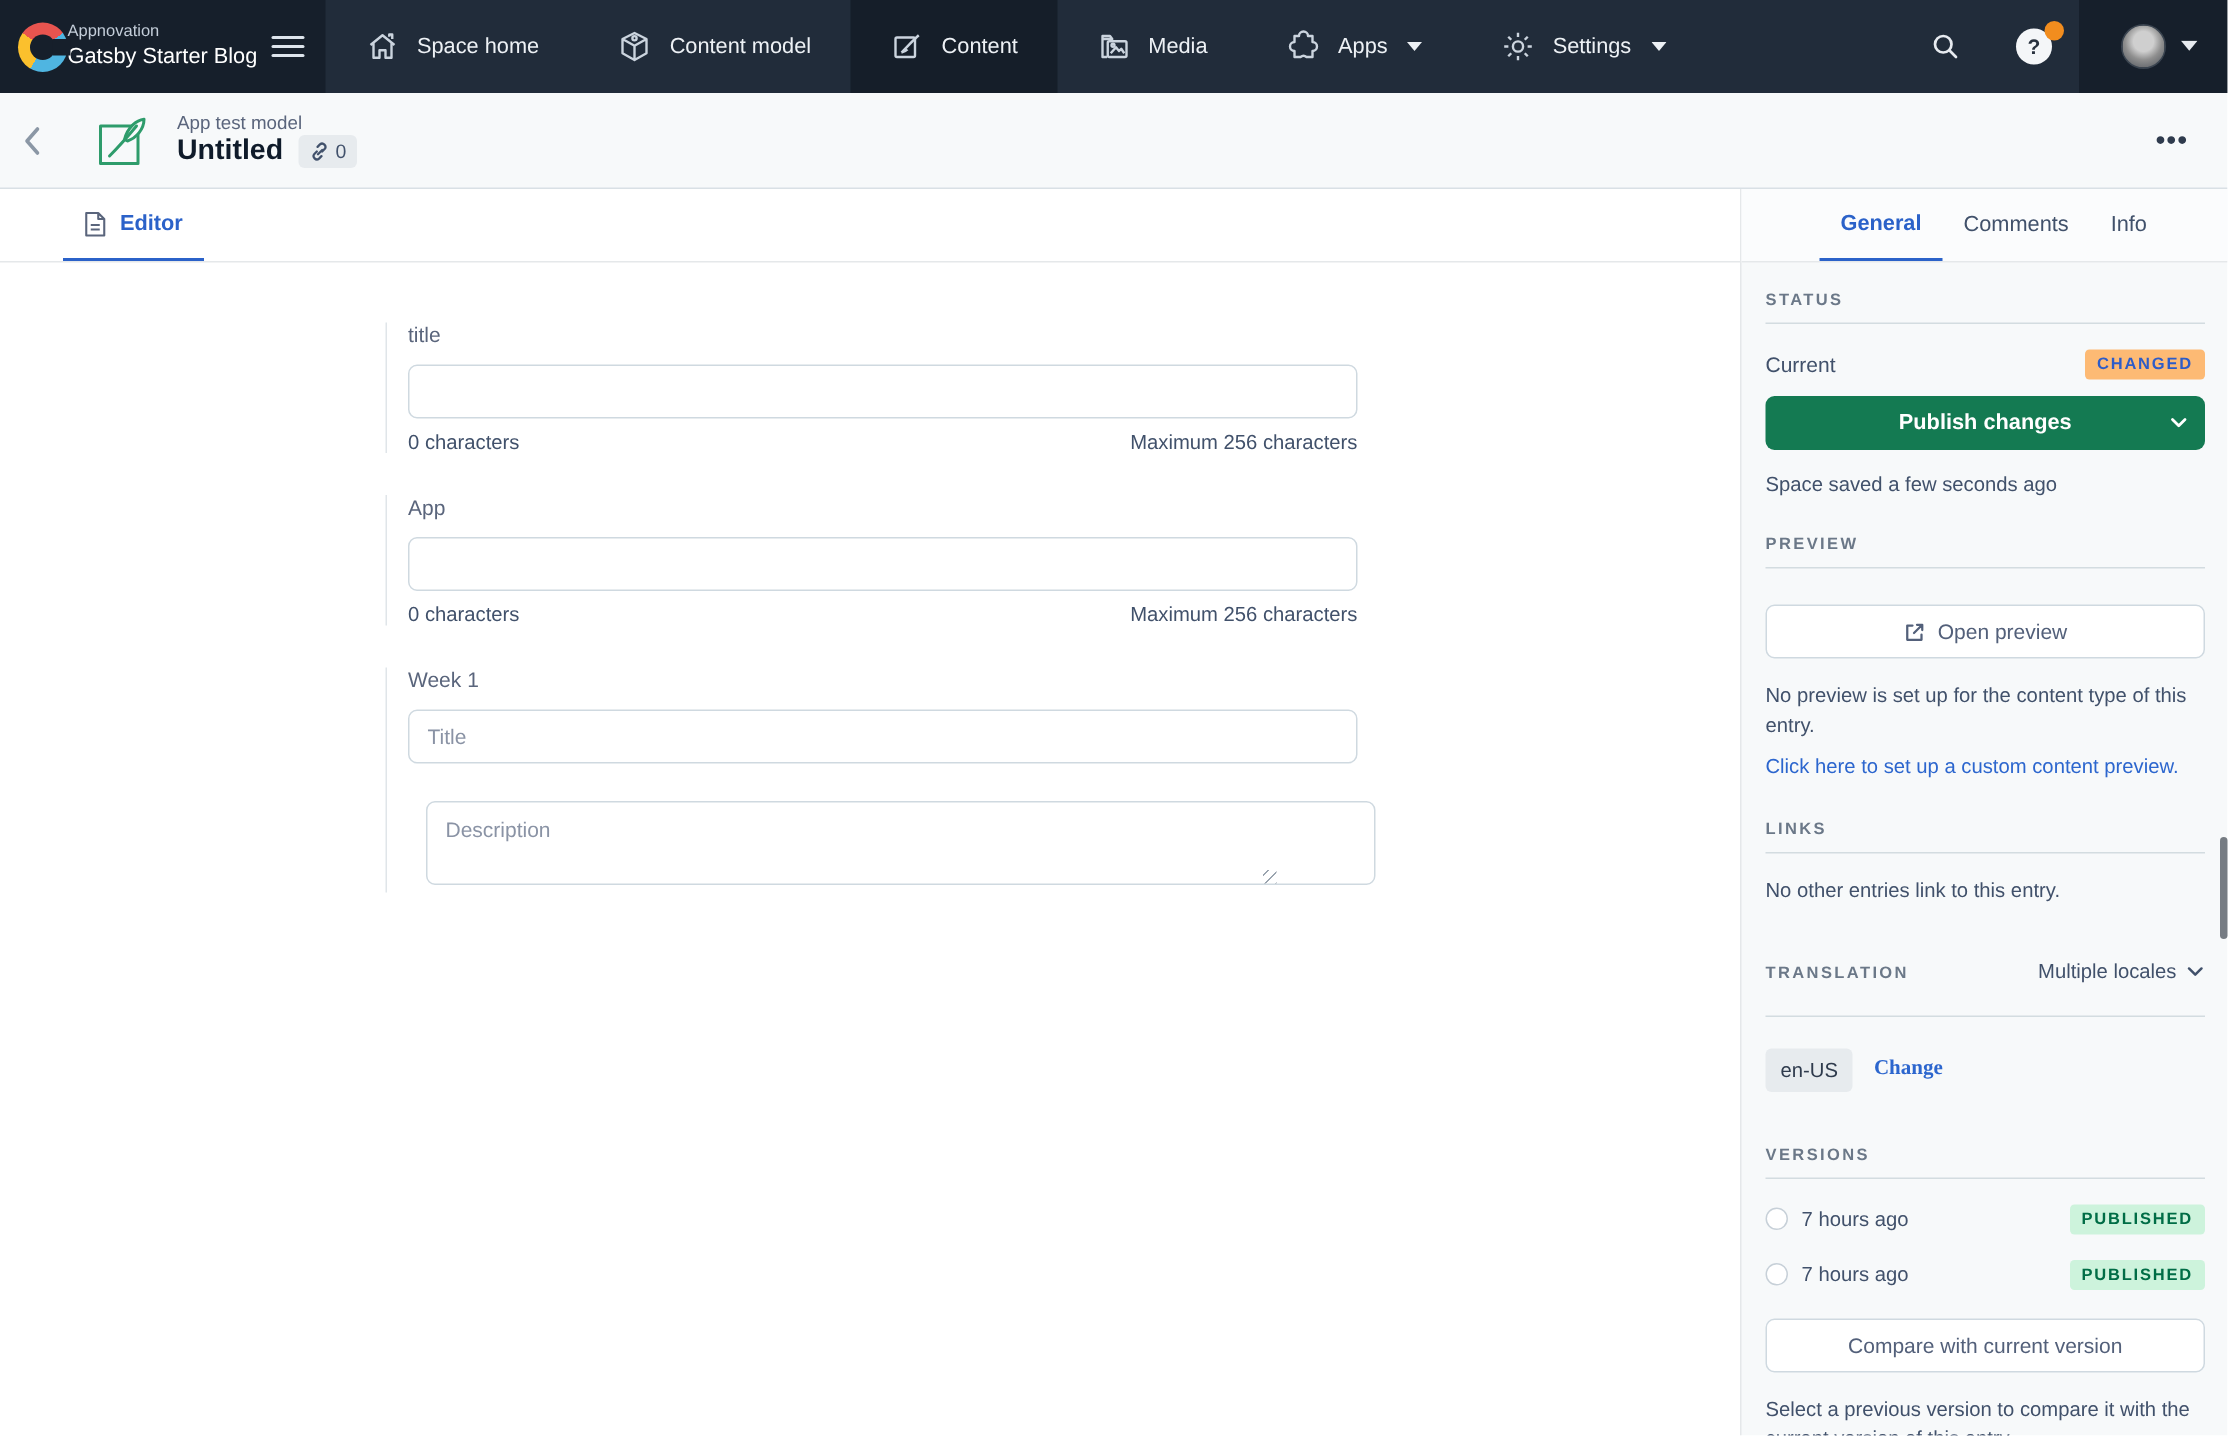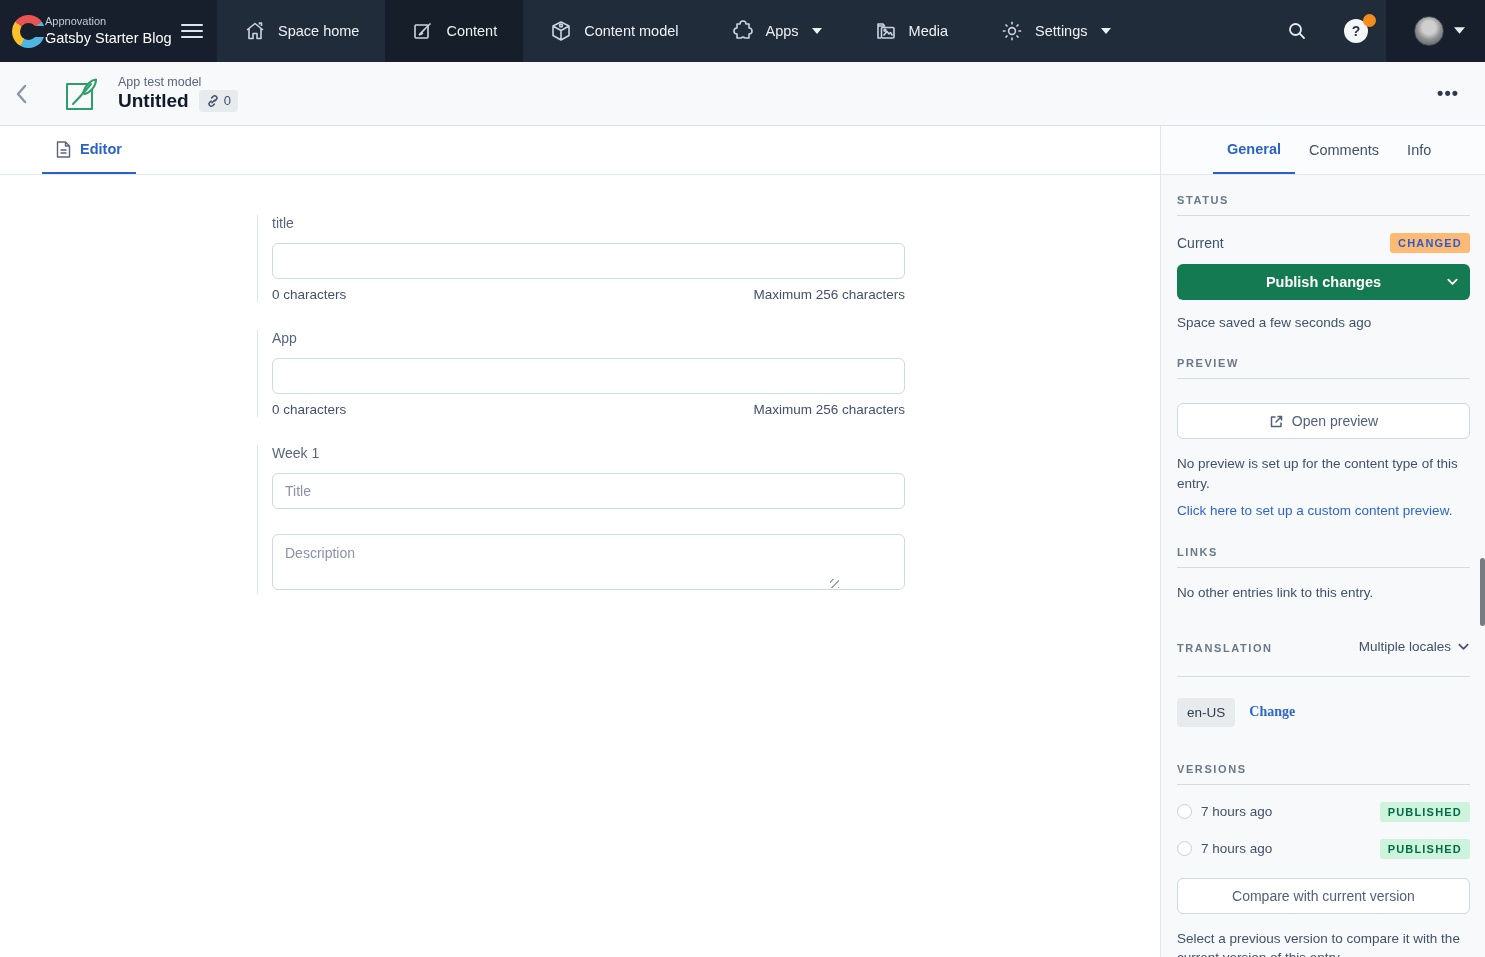--- a/index.html
+++ b/index.html
@@ -57,21 +57,21 @@
   .editor-tab .icon { color:#5A657C; }
 
   .form { padding:40px 0 0 257px; }
   .field-group { border-left:1px solid #E0E5E9; padding-left:14px; width:648px; margin-bottom:28px; }
   .field-label { display:block; font-size:14px; color:#5A657C; margin-bottom:12px; }
   .text-input { width:633px; height:36px; border:1px solid #CFD9E0; border-radius:6px; background:#fff;
                 font-size:14px; padding:0 12px; color:#2F3B4D; font-family:"Liberation Sans", sans-serif; }
   .text-input::placeholder, textarea::placeholder { color:#8A93A5; }
   .helpers { display:flex; justify-content:space-between; width:633px; margin-top:8px;
              font-size:13.5px; color:#41516B; }
-  .textarea-wrap { position:relative; width:571px; margin-top:25px; }
+  .textarea-wrap { position:relative; width:571px; margin-top:25px;margin-left:12px; }
   textarea.desc { width:633px; height:56px; border:1px solid #CFD9E0; border-radius:6px; resize:none;
                   font-size:14px; padding:10px 12px; color:#2F3B4D; font-family:"Liberation Sans", sans-serif; }
   .resize-corner { position:absolute; right:4px; bottom:6px; width:9px; height:9px;
     background:repeating-linear-gradient(135deg, transparent 0 2px, #9AA4AF 2px 3px, transparent 3px 5px); cursor:nwse-resize; }
 
   
   .sidebar { width:325px; flex:none; background:#F7F9FA; border-left:1px solid #E5E8EA; }
   .sidebar-tabs { height:49px; background:#FBFCFD; border-bottom:1px solid #E5E8EA; display:flex; align-items:stretch; padding-left:52px; }
   .side-tab { display:flex; align-items:center; padding:0 14px; font-size:14.5px; color:#41516B; cursor:pointer; }
   .side-tab.active { color:#2B62C9; font-weight:bold; border-bottom:2px solid #2B62C9; }
@@ -132,61 +132,61 @@
   <nav class="nav">
     <div class="nav-item">
       <span class="icon">
         <svg width="24" height="24" viewBox="0 0 24 24" fill="none" stroke="currentColor" stroke-width="1.6" stroke-linejoin="round">
             <path d="M4 11 L12 4.5 L20 11 M6 9.7 V19.5 H10 V14.5 H14 V19.5 H18 V9.7"></path>
             <path d="M16.5 5.5 V4 H18.5 V7"></path>
           </svg>
       </span>
       <span>Space home</span>
     </div>
+    <div class="nav-item">
+      <span class="icon">
+        <svg width="24" height="24" viewBox="0 0 24 24" fill="none" stroke="currentColor" stroke-width="1.6" stroke-linejoin="round">
+            <path d="M12 3 L20 7 V16.5 L12 21 L4 16.5 V7 Z M4 7 L12 11.5 L20 7 M12 11.5 V21"></path>
+            <circle cx="12" cy="6.5" r="1.4"></circle>
+          </svg>
+      </span>
+      <span>Content model</span>
+    </div>
     <div class="nav-item active">
       <span class="icon">
         <svg width="24" height="24" viewBox="0 0 24 24" fill="none" stroke="currentColor" stroke-width="1.6" stroke-linejoin="round">
             <rect x="4" y="6" width="13" height="13" rx="1"></rect>
             <path d="M8 16 C12 12 15 8.5 19.5 4.5 M8 16 C9.5 15.8 11 15 12 14"></path>
           </svg>
       </span>
       <span>Content</span>
     </div>
     <div class="nav-item">
       <span class="icon">
         <svg width="24" height="24" viewBox="0 0 24 24" fill="none" stroke="currentColor" stroke-width="1.6" stroke-linejoin="round">
-            <path d="M12 3 L20 7 V16.5 L12 21 L4 16.5 V7 Z M4 7 L12 11.5 L20 7 M12 11.5 V21"></path>
-            <circle cx="12" cy="6.5" r="1.4"></circle>
-          </svg>
-      </span>
-      <span>Content model</span>
+            <path d="M4 5 H9 L10.5 7 H4 Z M4 7 V19 H7"></path>
+            <rect x="7.5" y="8.5" width="12.5" height="10.5" rx="1"></rect>
+            <path d="M9.5 16.5 L13 12.5 L15 15 L16.5 13.5 L18.5 16.5"></path>
+            <circle cx="11" cy="11.2" r="1"></circle>
+          </svg>
+      </span>
+      <span>Media</span>
     </div>
     <div class="nav-item">
       <span class="icon">
         <svg width="24" height="24" viewBox="0 0 24 24" fill="none" stroke="currentColor" stroke-width="1.6" stroke-linejoin="round">
             <path d="M9 5 a3 3 0 0 1 6 0 h3 v4 a3 3 0 0 1 0 6 v4 h-4 a3 3 0 0 0 -4 0 H6 v-4 a3 3 0 0 1 0 -6 V5 Z"></path>
           </svg>
       </span>
       <span>Apps</span>
       <span class="caret">
         <svg width="10" height="7" viewBox="0 0 10 7" fill="currentColor">
             <path d="M0 0 L10 0 L5 6 Z"></path>
           </svg>
       </span>
-    </div>
-    <div class="nav-item">
-      <span class="icon">
-        <svg width="24" height="24" viewBox="0 0 24 24" fill="none" stroke="currentColor" stroke-width="1.6" stroke-linejoin="round">
-            <path d="M4 5 H9 L10.5 7 H4 Z M4 7 V19 H7"></path>
-            <rect x="7.5" y="8.5" width="12.5" height="10.5" rx="1"></rect>
-            <path d="M9.5 16.5 L13 12.5 L15 15 L16.5 13.5 L18.5 16.5"></path>
-            <circle cx="11" cy="11.2" r="1"></circle>
-          </svg>
-      </span>
-      <span>Media</span>
     </div>
     <div class="nav-item">
       <span class="icon">
         <svg width="24" height="24" viewBox="0 0 24 24" fill="none" stroke="currentColor" stroke-width="1.6" stroke-linejoin="round">
             <circle cx="12" cy="12" r="3.4"></circle>
             <path d="M12 2.8 v2.8 M12 18.4 v2.8 M2.8 12 h2.8 M18.4 12 h2.8 M5.5 5.5 l2 2 M16.5 16.5 l2 2 M18.5 5.5 l-2 2 M7.5 16.5 l-2 2"></path>
           </svg>
       </span>
       <span>Settings</span>
       <span class="caret">

